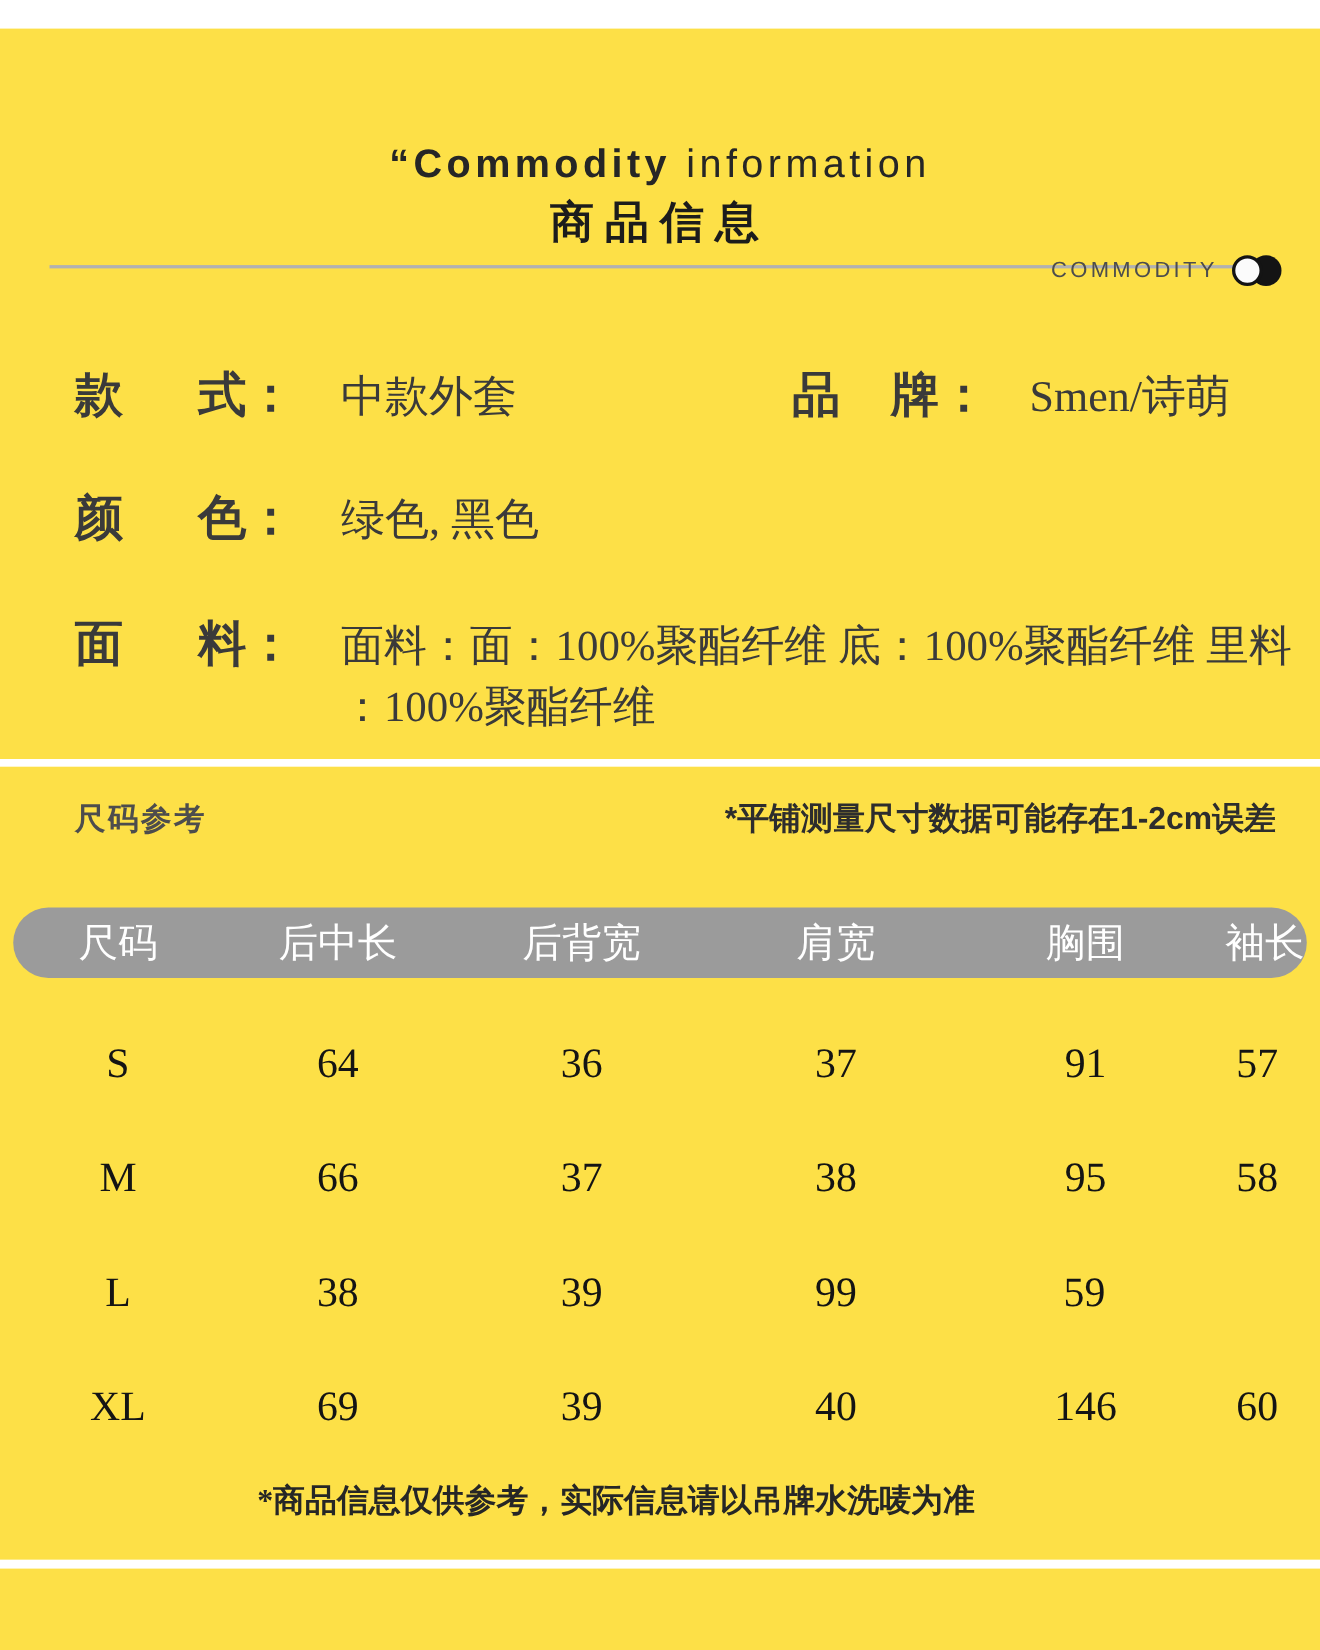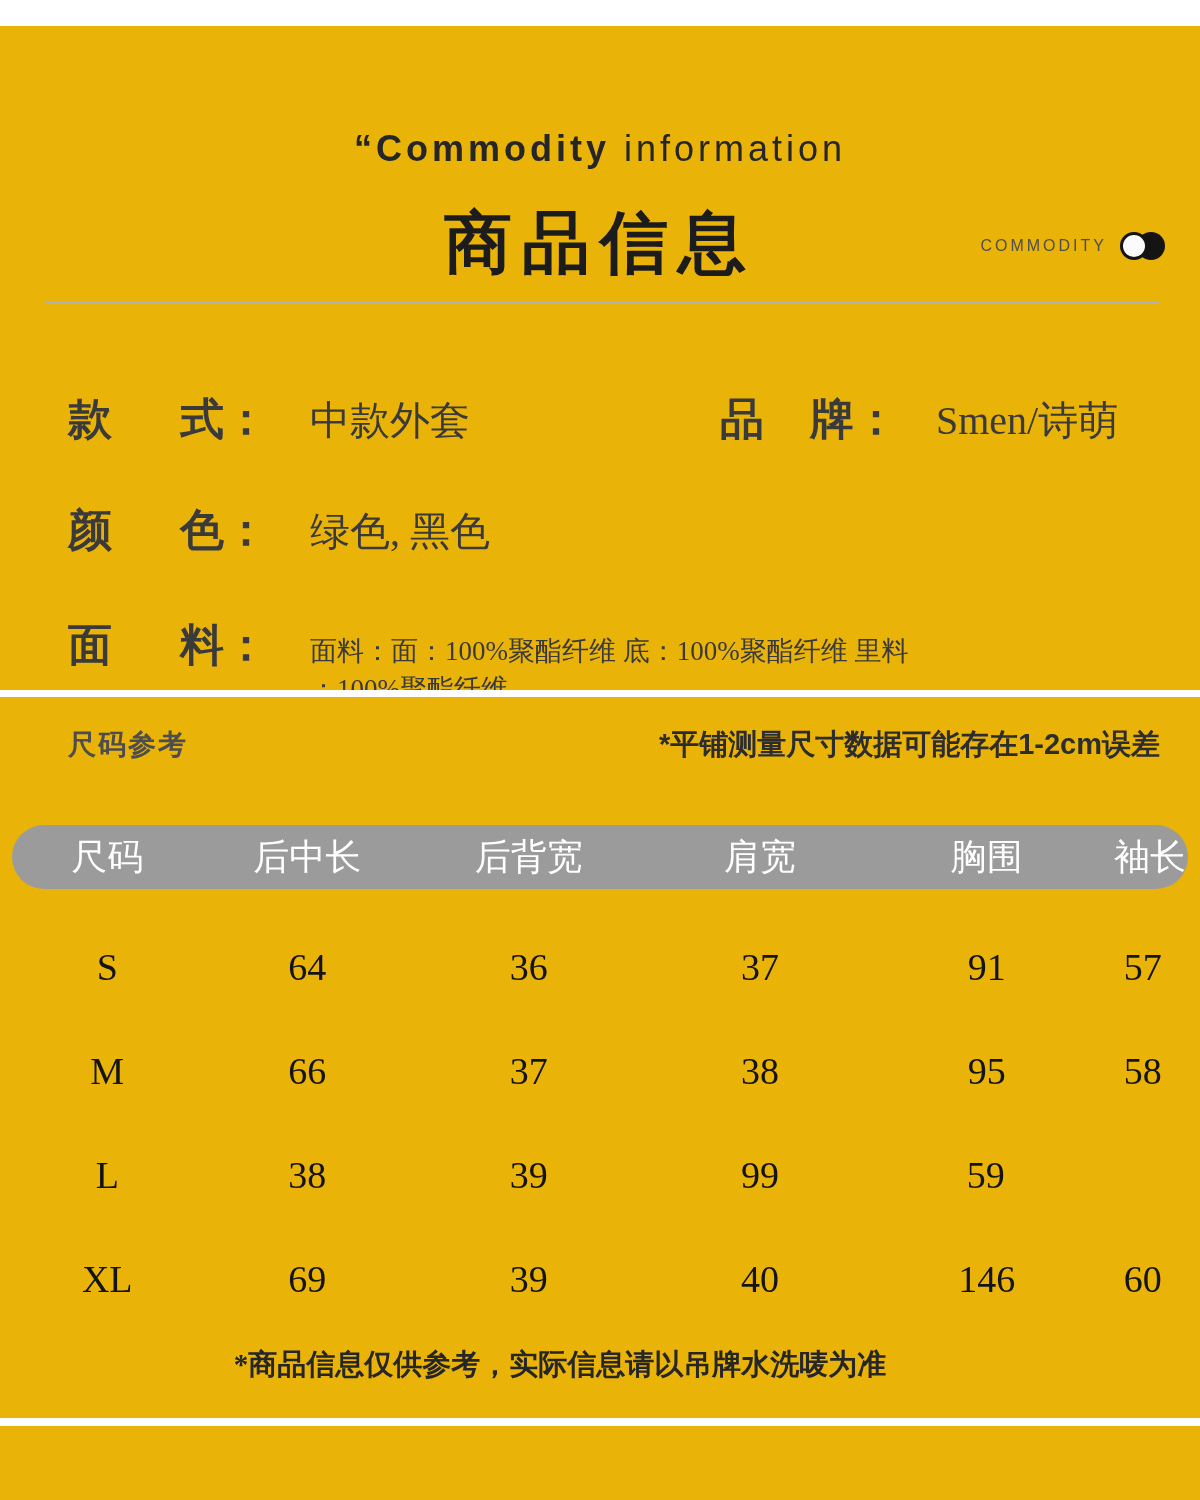--- a/index.html
+++ b/index.html
@@ -8,42 +8,42 @@
     background:#ffffff;
     font-family:"Liberation Sans","DejaVu Sans",sans-serif;
     color:#2b2b2b;
     overflow:hidden;
   }
   .serif { font-family:"Liberation Serif","DejaVu Serif",serif; }
 
   .band-top { height:26px; background:#ffffff; }
   .gap  { height:7px; background:#ffffff; }
   .gap2 { height:8px; background:#ffffff; }
-  .panel { background:#eab308; }
+  .panel { background:#fde047; }
 
   
   .panel-info { height:664px; position:relative; overflow:hidden; }
 
   .title-en {
     text-align:center; padding-top:102px;
     font-size:36px; color:#262626; letter-spacing:4px;
   }
   .title-en .bold { font-weight:700; }
 
   .title-cn {
-    text-align:center; margin-top:28px;
-    font-size:68px; font-weight:700; color:#1c1c1c; letter-spacing:10px;
+    text-align:center; margin-top:4px;
+    font-size:40px; font-weight:700; color:#1c1c1c; letter-spacing:10px;
   }
 
   .commodity-badge {
     position:absolute; top:206px; right:35px;
     display:flex; align-items:center; gap:13px;
   }
   .commodity-badge .cb-label {
-    font-size:16px; color:#4d4d4d; letter-spacing:3px;
+    font-size:20px; color:#4d4d4d; letter-spacing:3px;
   }
   .toggle { position:relative; width:45px; height:28px; }
   .circle-outline {
     position:absolute; left:0; top:0; width:28px; height:28px;
     border-radius:50%; background:#fbfbfb; border:3px solid #141414; z-index:2;
   }
   .circle-filled {
     position:absolute; right:0; top:0; width:28px; height:28px;
     border-radius:50%; background:#141414; z-index:1;
   }
@@ -59,21 +59,21 @@
   .field-brand { position:absolute; left:652px; top:0; } 
   .lbl {
     display:flex; justify-content:space-between;
     font-size:44px; font-weight:600; color:#3a3a3a;
   }
   .lbl.w-std   { width:156px; }
   .lbl.w-brand { width:134px; }
   .colon { font-size:44px; font-weight:600; }
   .val   { font-size:40px; margin-left:42px; white-space:nowrap; }
   .val-brand { margin-left:38px; }
-  .val-multi { font-size:27px; line-height:1.42; margin-left:42px; }
+  .val-multi { font-size:39px; line-height:1.42; margin-left:42px; }
 
   
   .panel-size { height:721px; padding-top:28px; overflow:hidden; }
   .size-head {
     display:flex; align-items:baseline; justify-content:space-between;
     padding:0 40px 0 68px;
   }
   .size-heading { font-size:28px; font-weight:700; color:#4d4d4d; letter-spacing:2px; }
   .size-note    { font-size:29px; font-weight:700; color:#2d2d2d; }
 

